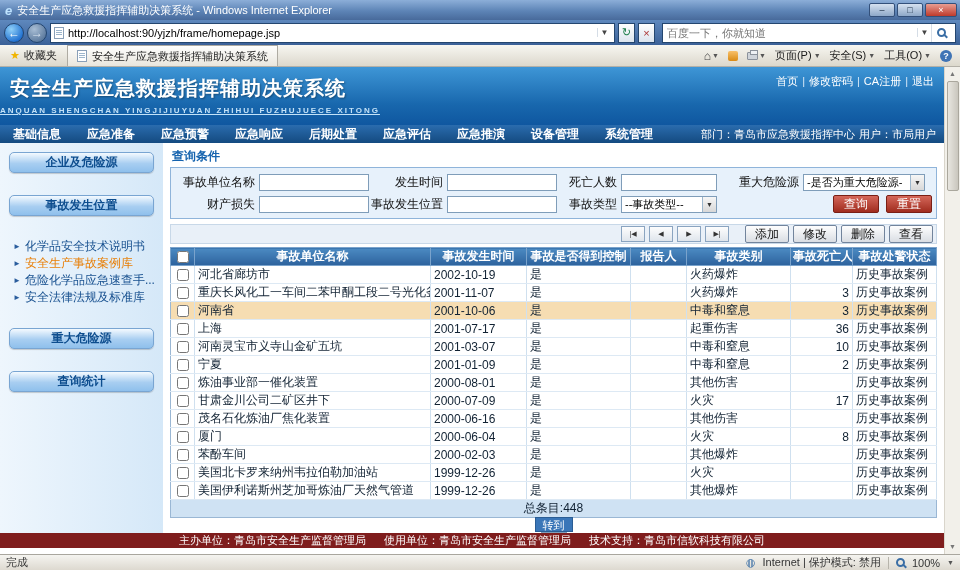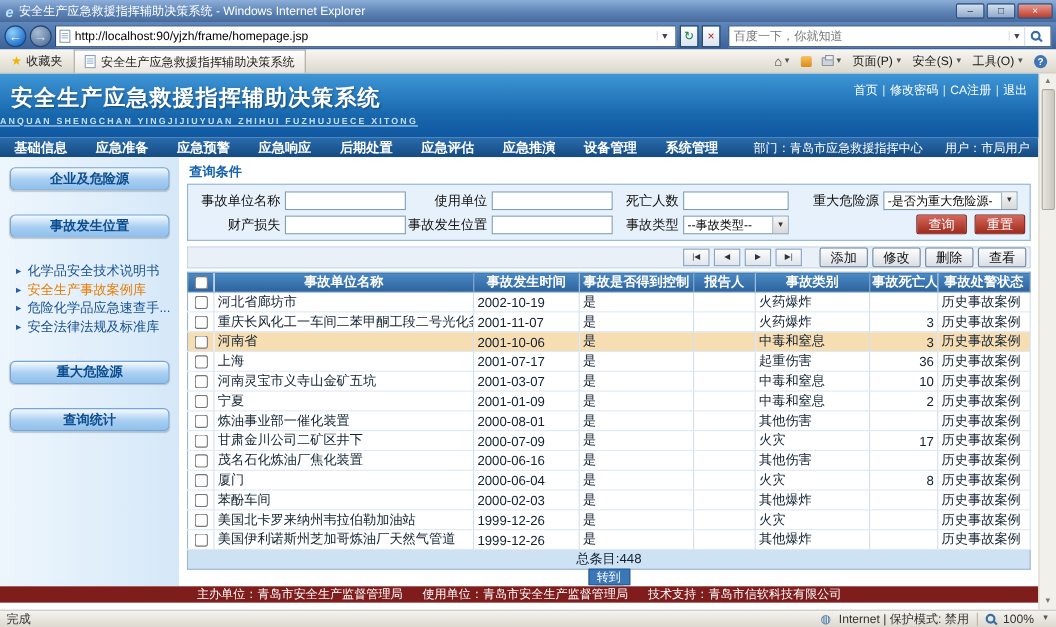--- a/index.html
+++ b/index.html
@@ -53,21 +53,21 @@
 .banner{height:58px;background:linear-gradient(180deg,#3e96d6 0%,#1867ad 65%,#0f57a0 100%);position:relative;color:#fff;flex:0 0 58px;}
 .banner-title{font-size:20px;font-weight:bold;padding:8px 0 0 10px;letter-spacing:1px;text-shadow:1px 1px 2px rgba(0,0,0,.35);}
 .banner-pinyin{font-size:8px;color:#c3e2f8;padding:4px 0 0 0;letter-spacing:2px;font-weight:bold;text-decoration:underline;}
 .banner-links{position:absolute;top:7px;right:10px;list-style:none;display:flex;font-size:11px;}
 .banner-links li{cursor:pointer;}
 .banner-links li + li::before{content:"|";margin:0 4px;color:#d7e9f8;}
 
 .navbar{height:18px;flex:0 0 18px;background:linear-gradient(#2a6cae,#144a80);display:flex;align-items:center;color:#fff;}
 .nav-items{display:flex;list-style:none;}
 .nav-items li{padding:0 13px;font-weight:bold;font-size:12px;}
-.nav-right{margin-left:auto;display:flex;gap:20px;padding-right:8px;font-size:11px;}
+.nav-right{margin-left:auto;display:flex;gap:4px;padding-right:8px;font-size:11px;}
 
 .main{flex:1;display:flex;background:#fff;overflow:hidden;}
 .sidebar{width:163px;flex:0 0 163px;background:linear-gradient(90deg,#eef6fd,#d5e8f8);padding:9px 9px;}
 .side-btn{height:21px;margin-bottom:22px;border:1px solid #79a5d2;border-radius:5px;background:linear-gradient(#f4faff,#a8cef1 55%,#8fc0ec);color:#0d4d8e;font-weight:bold;text-align:center;line-height:19px;font-size:12px;box-shadow:0 1px 1px rgba(0,0,0,.18);cursor:pointer;}
 .side-links{margin:5px 0 12px 4px;list-style:none;}
 .side-links li{display:flex;align-items:center;gap:4px;color:#17508f;line-height:17px;font-size:12px;cursor:pointer;white-space:nowrap;}
 .side-links .arrow{color:#2a5d9d;font-size:8px;}
 .side-links li.active span.lbl{color:#e87e04;}
 .side-gap{height:10px;}
 
@@ -258,21 +258,21 @@
     </div>
 
     <div class="content">
 
       <div class="section-title">查询条件</div>
 
       <div class="query-panel">
         <div class="q-row">
           <span class="q-label lab1">事故单位名称</span>
           <input class="q-input fld1" style="">
-          <span class="q-label lab2">使用单位</span>
+          <span class="q-label lab2">发生时间</span>
           <input class="q-input fld2" style="">
           <span class="q-label lab3">死亡人数</span>
           <input class="q-input fld3" style="">
           <span class="q-label lab4">重大危险源</span>
           <div class="q-select fld4">
             <span>-是否为重大危险源-</span>
             <span class="dd">▼</span>
           </div>
         </div>
         <div class="q-row">

